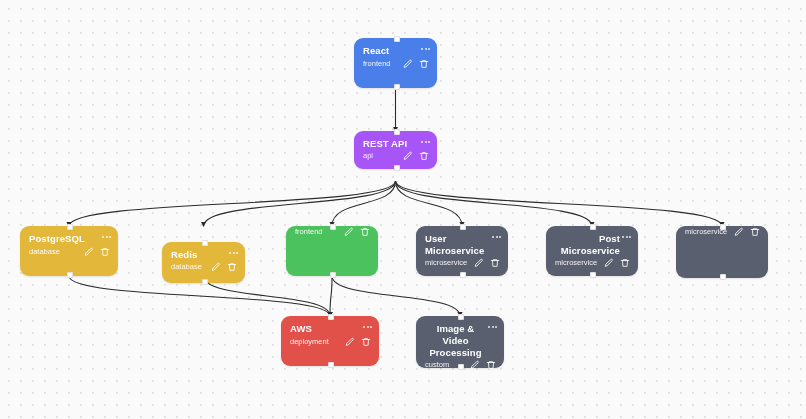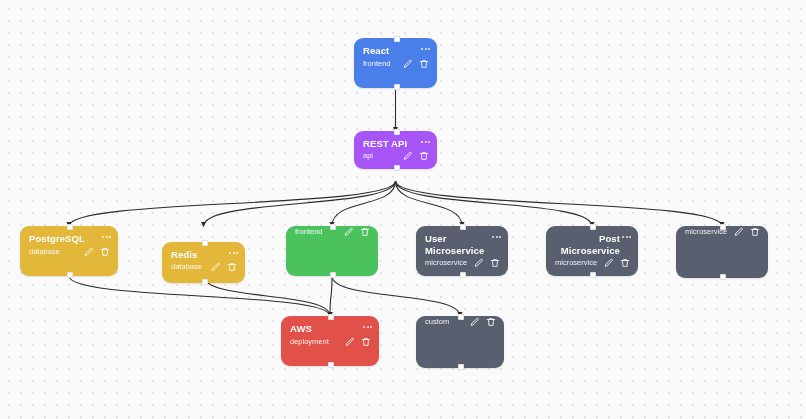--- a/index.html
+++ b/index.html
@@ -362,20 +362,28 @@
               <svg width="10" height="10" viewBox="0 0 24 24" fill="none" stroke="rgba(255,255,255,0.92)" stroke-width="2.2" stroke-linecap="round" stroke-linejoin="round">
                 <path d="M3 6h18M8 6V4h8v2M6 6l1 14h10l1-14"></path>
               </svg>
             </span>
           </div>
         </div>
         <div class="handle bottom"></div>
       </div>
       <div class="node centered" style="left: 416px; top: 316px; width: 88px; height: 52px; background: rgb(89, 95, 110);">
         <div class="handle top"></div>
+        <div class="node-head">
+          <div class="node-title">Image &amp; Video Processing</div>
+          <div class="menu-dots">
+            <i></i>
+            <i></i>
+            <i></i>
+          </div>
+        </div>
         <div class="node-foot">
           <div class="node-tag">custom</div>
           <div class="node-actions">
             <span class="act">
               <svg width="10" height="10" viewBox="0 0 24 24" fill="none" stroke="rgba(255,255,255,0.92)" stroke-width="2.2" stroke-linecap="round" stroke-linejoin="round">
                 <path d="M16.5 3.5a2.12 2.12 0 0 1 3 3L7 19l-4 1 1-4Z"></path>
               </svg>
             </span>
             <span class="act">
               <svg width="10" height="10" viewBox="0 0 24 24" fill="none" stroke="rgba(255,255,255,0.92)" stroke-width="2.2" stroke-linecap="round" stroke-linejoin="round">

